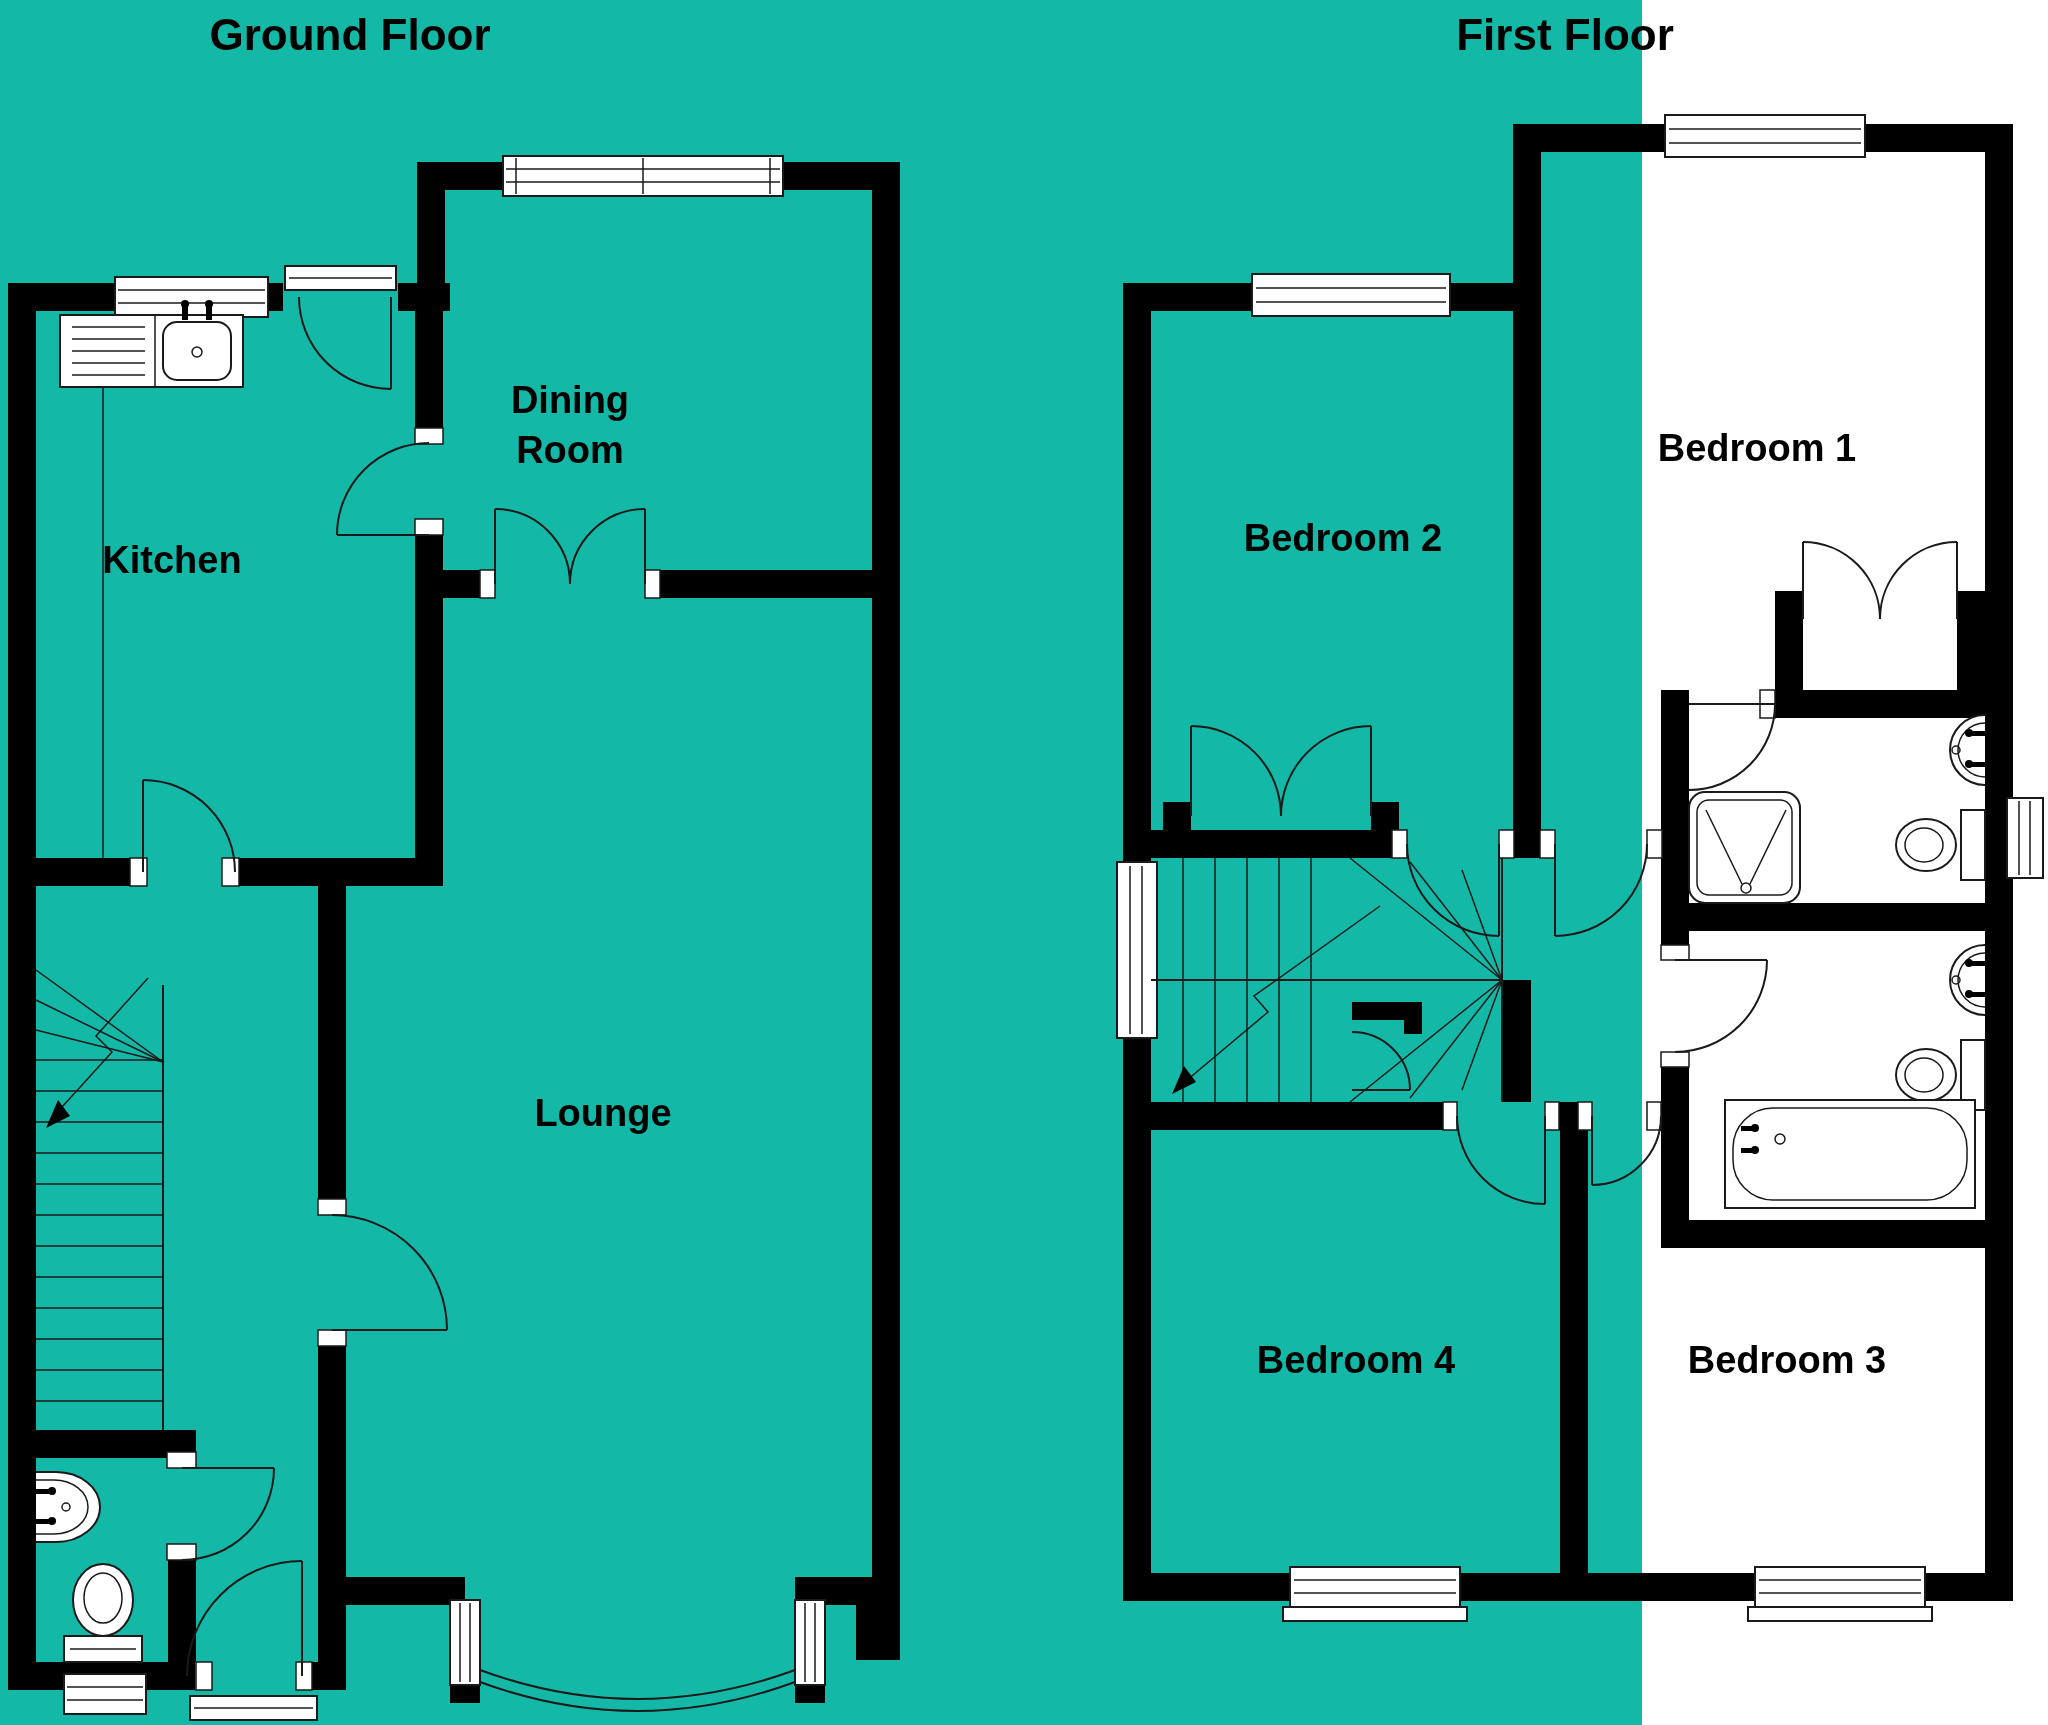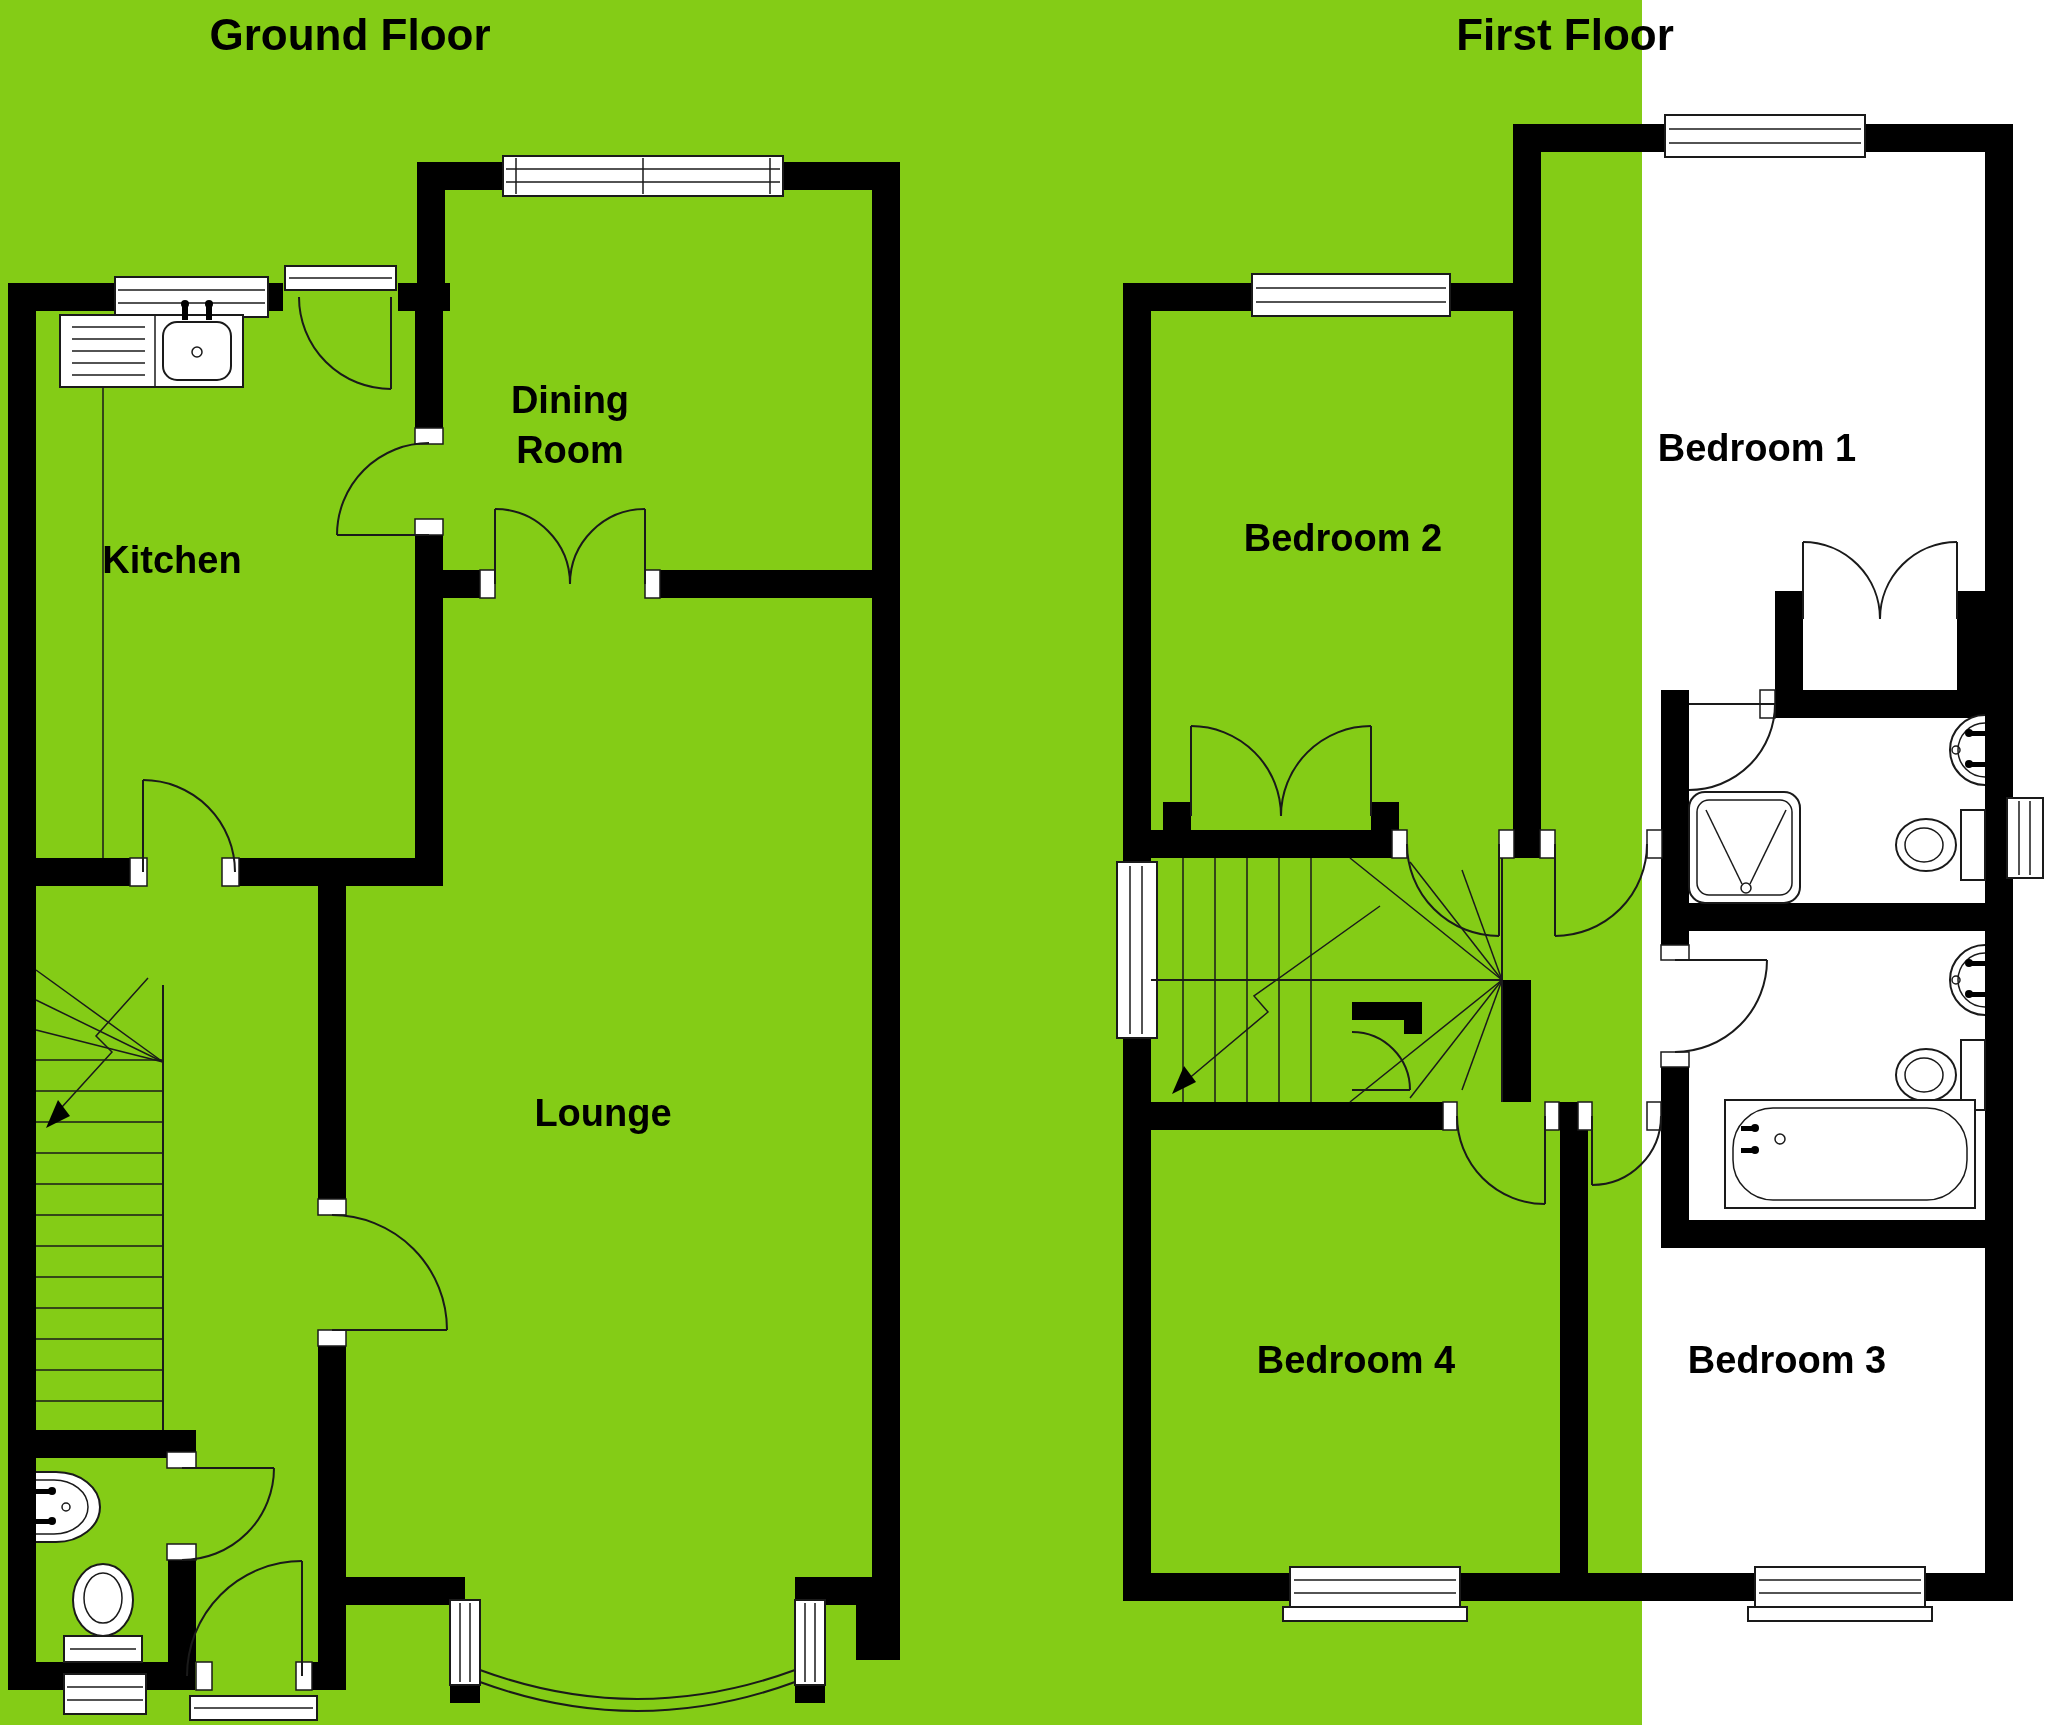--- a/index.html
+++ b/index.html
@@ -1,16 +1,16 @@
 <!DOCTYPE html>
 <html><head>
 <meta charset="utf-8">
 <style>
   html,body{margin:0;padding:0;background:#ffffff;}
-  .page{width:1642px;height:1725px;position:relative;background:#84cc16;}
+  .page{width:1642px;height:1725px;position:relative;background:#14b8a6;}
   svg{display:block;}
   .wall{fill:#000000;stroke:none;}
   .thin{fill:none;stroke:#1a1a1a;stroke-width:2;}
   .thin1{fill:none;stroke:#1a1a1a;stroke-width:1.5;}
   .win{fill:#ffffff;stroke:#1a1a1a;stroke-width:2;}
   .stop{fill:#ffffff;stroke:#1a1a1a;stroke-width:1.5;}
   .door{fill:none;stroke:#1a1a1a;stroke-width:2;}
   .fix{fill:#ffffff;stroke:#1a1a1a;stroke-width:2;}
   .dot{fill:#000000;stroke:none;}
   .title-text{font:bold 44px "Liberation Sans",sans-serif;fill:#000;text-anchor:middle;}

